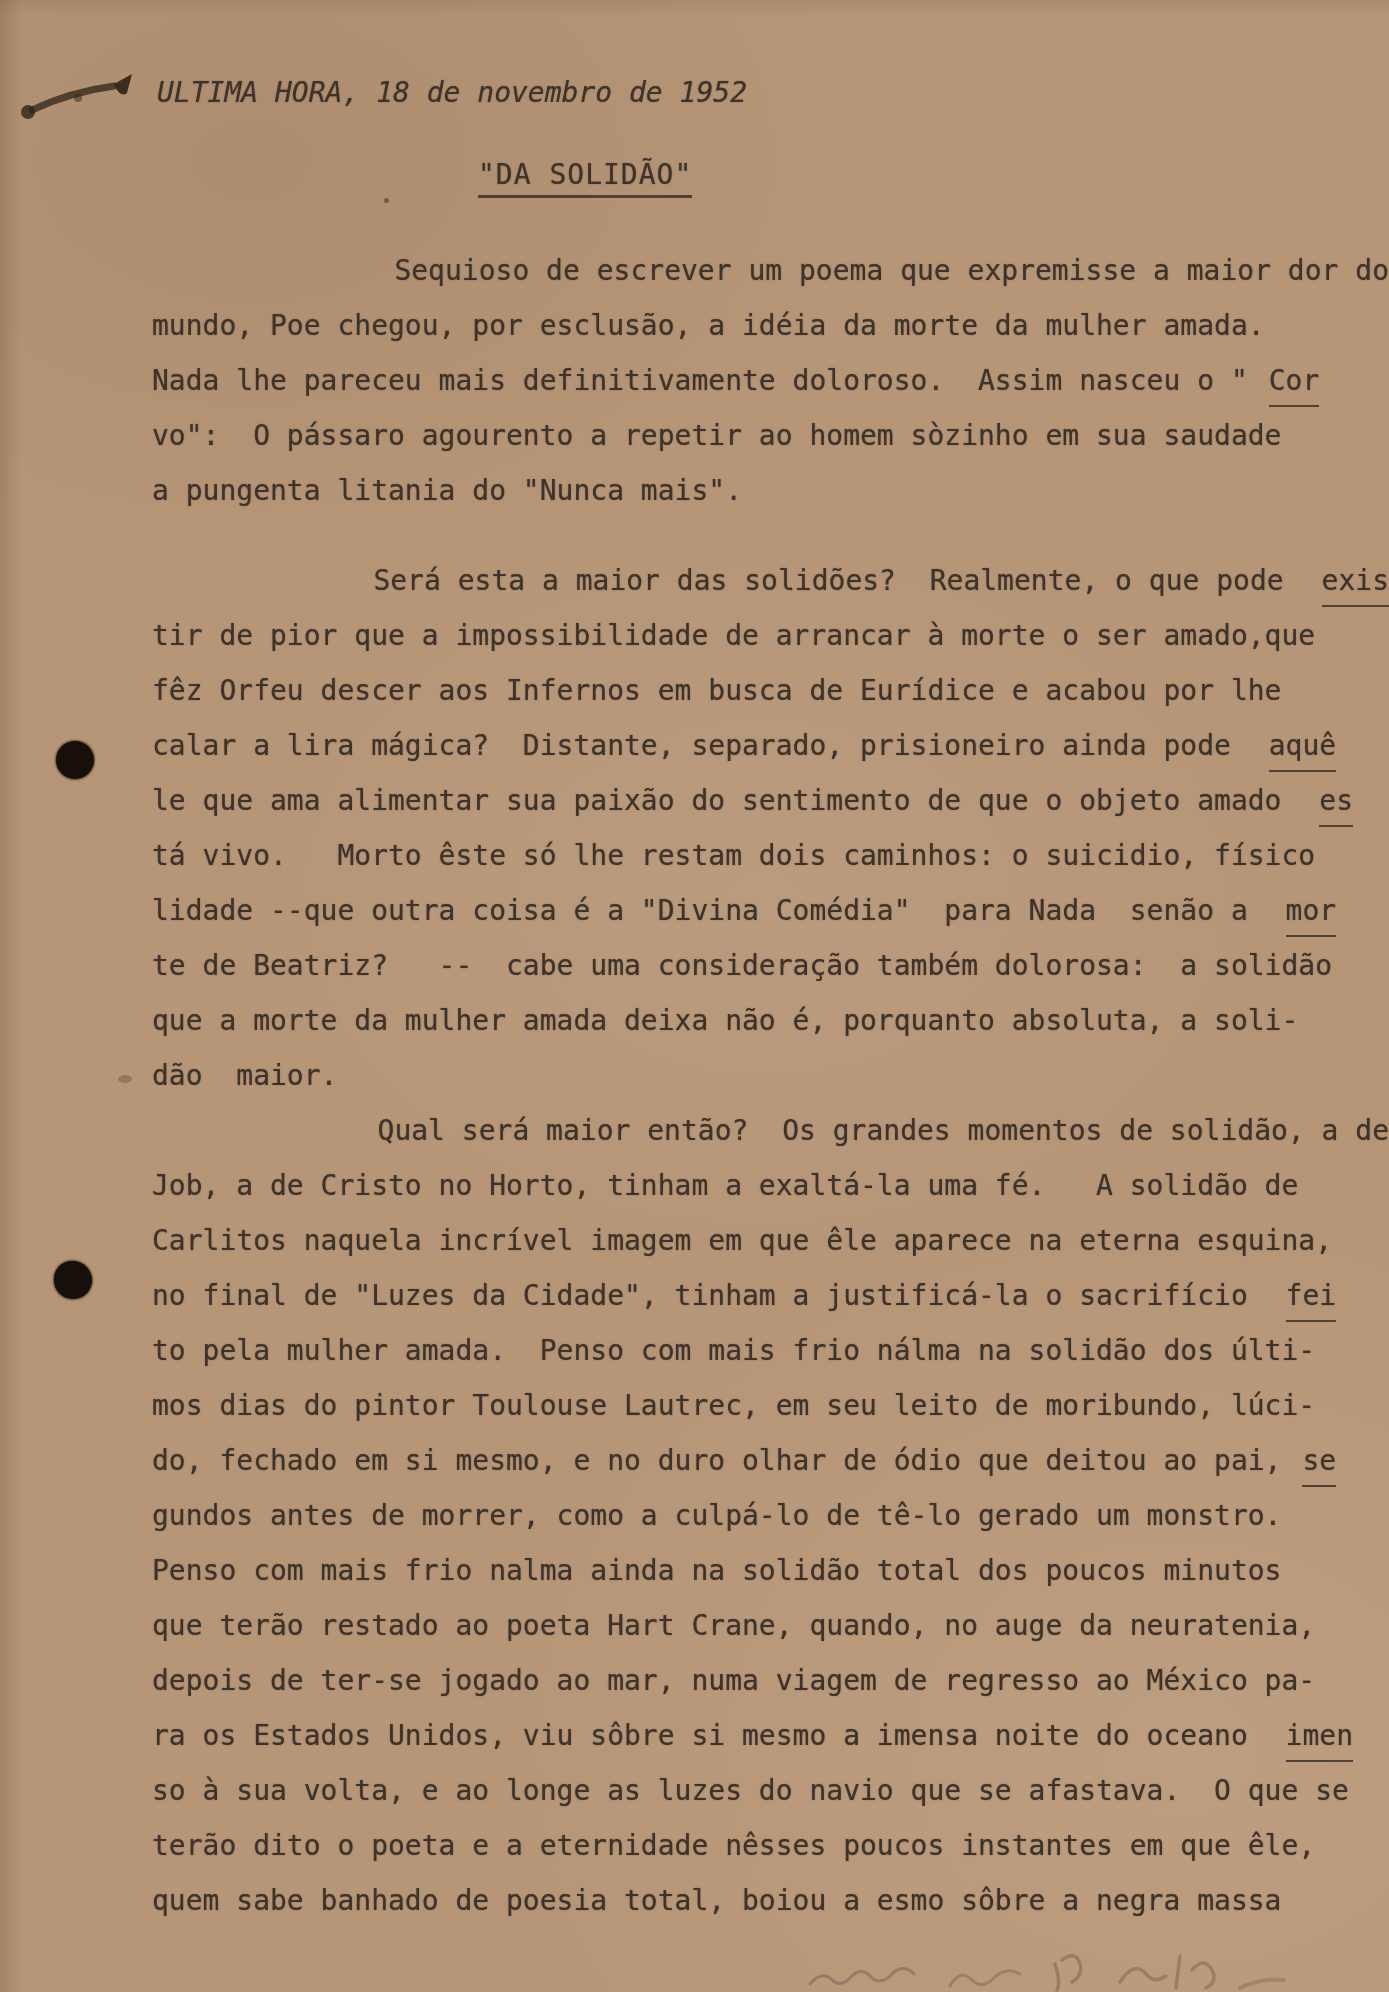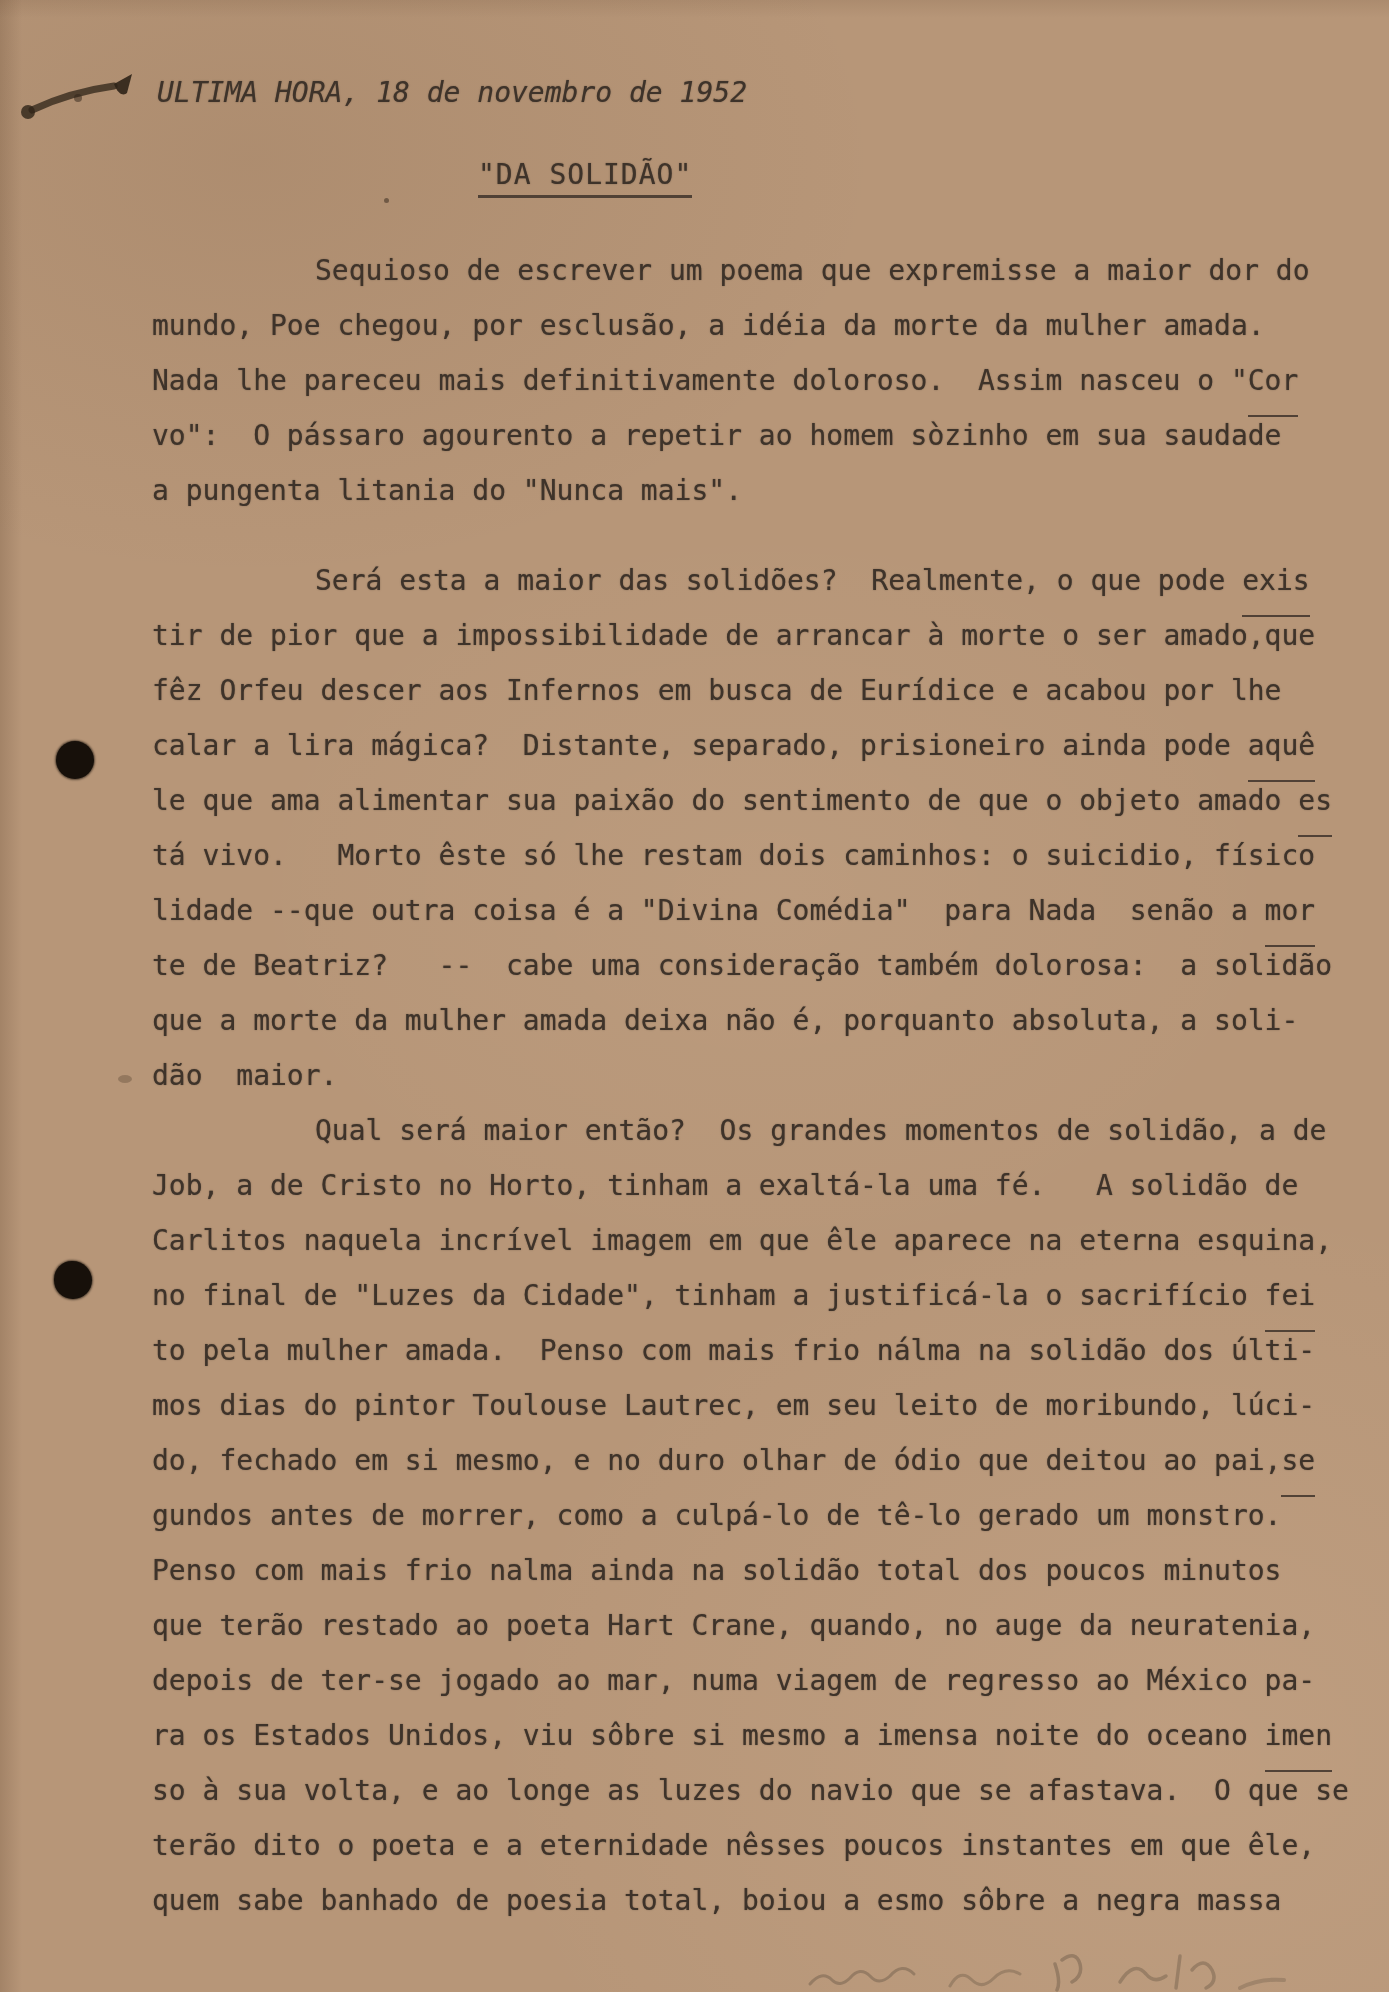--- a/index.html
+++ b/index.html
@@ -25,23 +25,23 @@
   }
   .header-line { position:absolute; left:157px; top:76px;font-style:italic; }
   .doc-title {
     position:absolute; left:478px; top:158px;
     letter-spacing:1px;
     border-bottom:3px solid rgba(62,51,42,0.85);
     padding-bottom:4px;
   }
   .body-block { position:absolute; left:152px; top:243px; width:1237px; }
   .line { height:55px; line-height:55px; }
-  .line.indent { padding-left:163px; }
+  .line.indent { padding-left:163px;text-align:right; }
   .line.para-gap { margin-top:35px; }
-  .u { border-bottom:2.5px solid rgba(62,51,42,0.85); padding-bottom:18px; }
+  .u { border-bottom:2.5px solid rgba(62,51,42,0.85); padding-bottom:8px;margin-left:21px; }
   .punch-hole {
     position:absolute; width:38px; height:38px; border-radius:50%;
     background:#17100a;
     box-shadow:0 0 2px 1px rgba(23,16,10,0.6);
   }
   .hole-1 { left:56px; top:741px; }
   .hole-2 { left:54px; top:1261px; border-radius:48% 52% 50% 50%; }
   .ink-mark { position:absolute; left:18px; top:58px; }
   .pencil-scribble { position:absolute; left:800px; top:1944px; opacity:0.55; }
   .speck-1 { position:absolute; left:384px; top:198px; width:5px; height:5px; border-radius:50%; background:rgba(60,45,32,0.55); }

